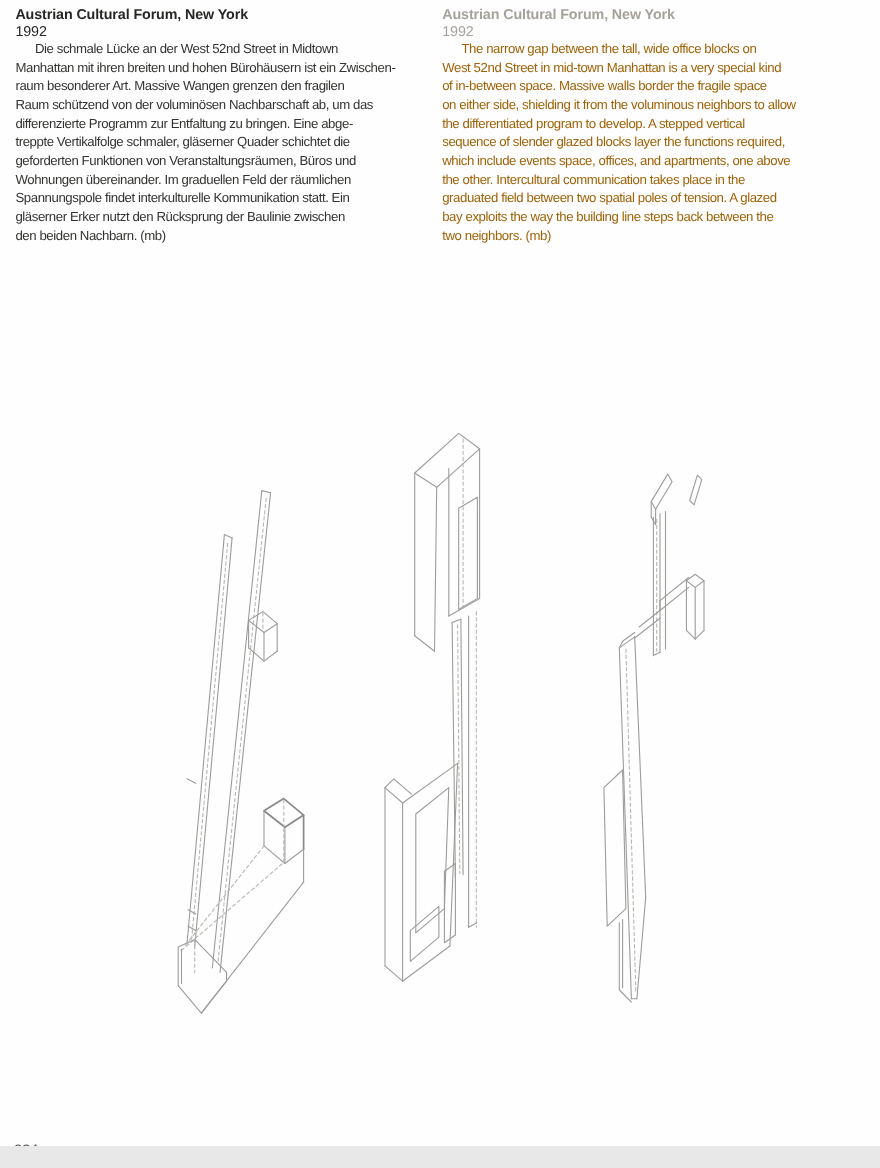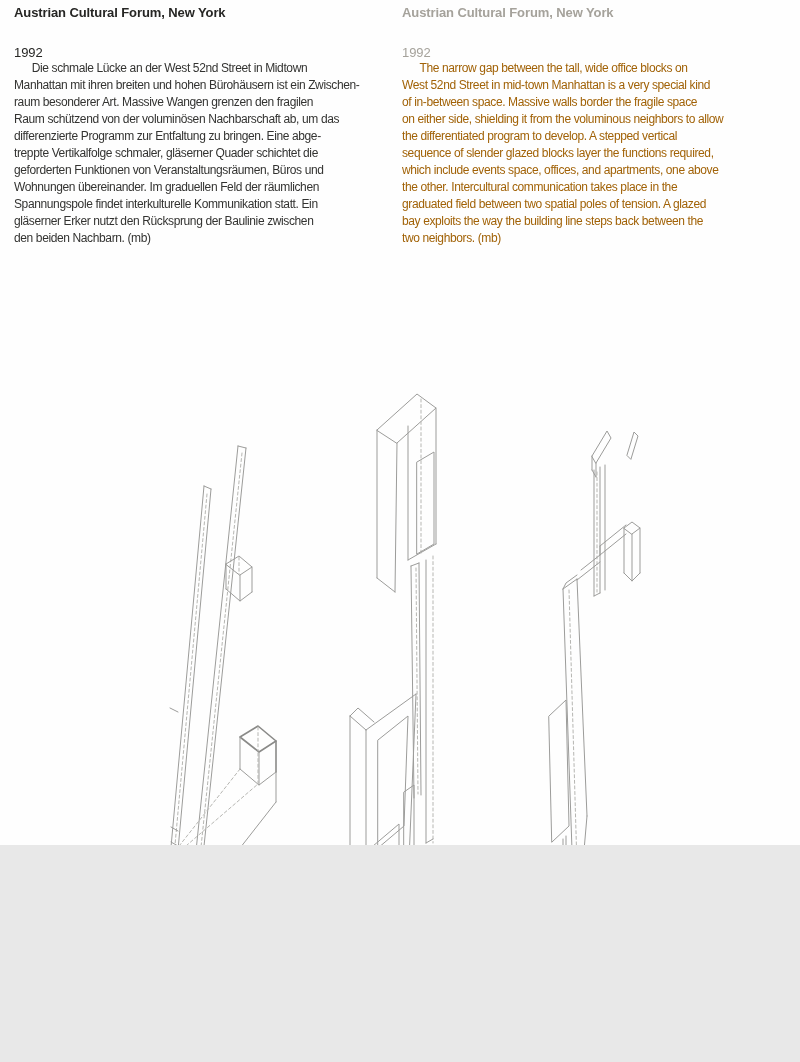--- a/index.html
+++ b/index.html
@@ -1,30 +1,30 @@
 <!DOCTYPE html>
 <html><head>
 <meta charset="utf-8">
 <style>
   html,body{margin:0;padding:0;background:#e8e8e8;}
   .page{
     position:relative;
-    width:800px;height:845px;
+    width:800px;height:1042px;
     background:#fefefe;
     overflow:hidden;
     font-family:"Liberation Sans","DejaVu Sans",sans-serif;
   }
   .col{position:absolute;top:5px;width:392px;}
   .col-left{left:14px;}
   .col-right{left:402px;}
   .entry-title{
     font-size:13px;font-weight:bold;line-height:15.5px;
     letter-spacing:-0.1px;white-space:pre;
   }
-  .entry-year{font-size:13px;line-height:15.5px;letter-spacing:-0.1px;margin-top:24px;}
+  .entry-year{font-size:13px;line-height:15.5px;letter-spacing:-0.1px;}
   .col-left .entry-title,.col-left .entry-year{color:#262624;}
   .col-right .entry-title,.col-right .entry-year{color:#a5a29b;}
   .entry-body{
     font-size:12px;line-height:17px;letter-spacing:-0.38px;
     white-space:pre;
   }
   .col-left .entry-body{color:#333331;}
   .col-right .entry-body{color:#a16207;}
   .figures{position:absolute;left:130px;top:388px;width:570px;height:545px;}
   .figures svg{display:block;width:100%;height:100%;}

